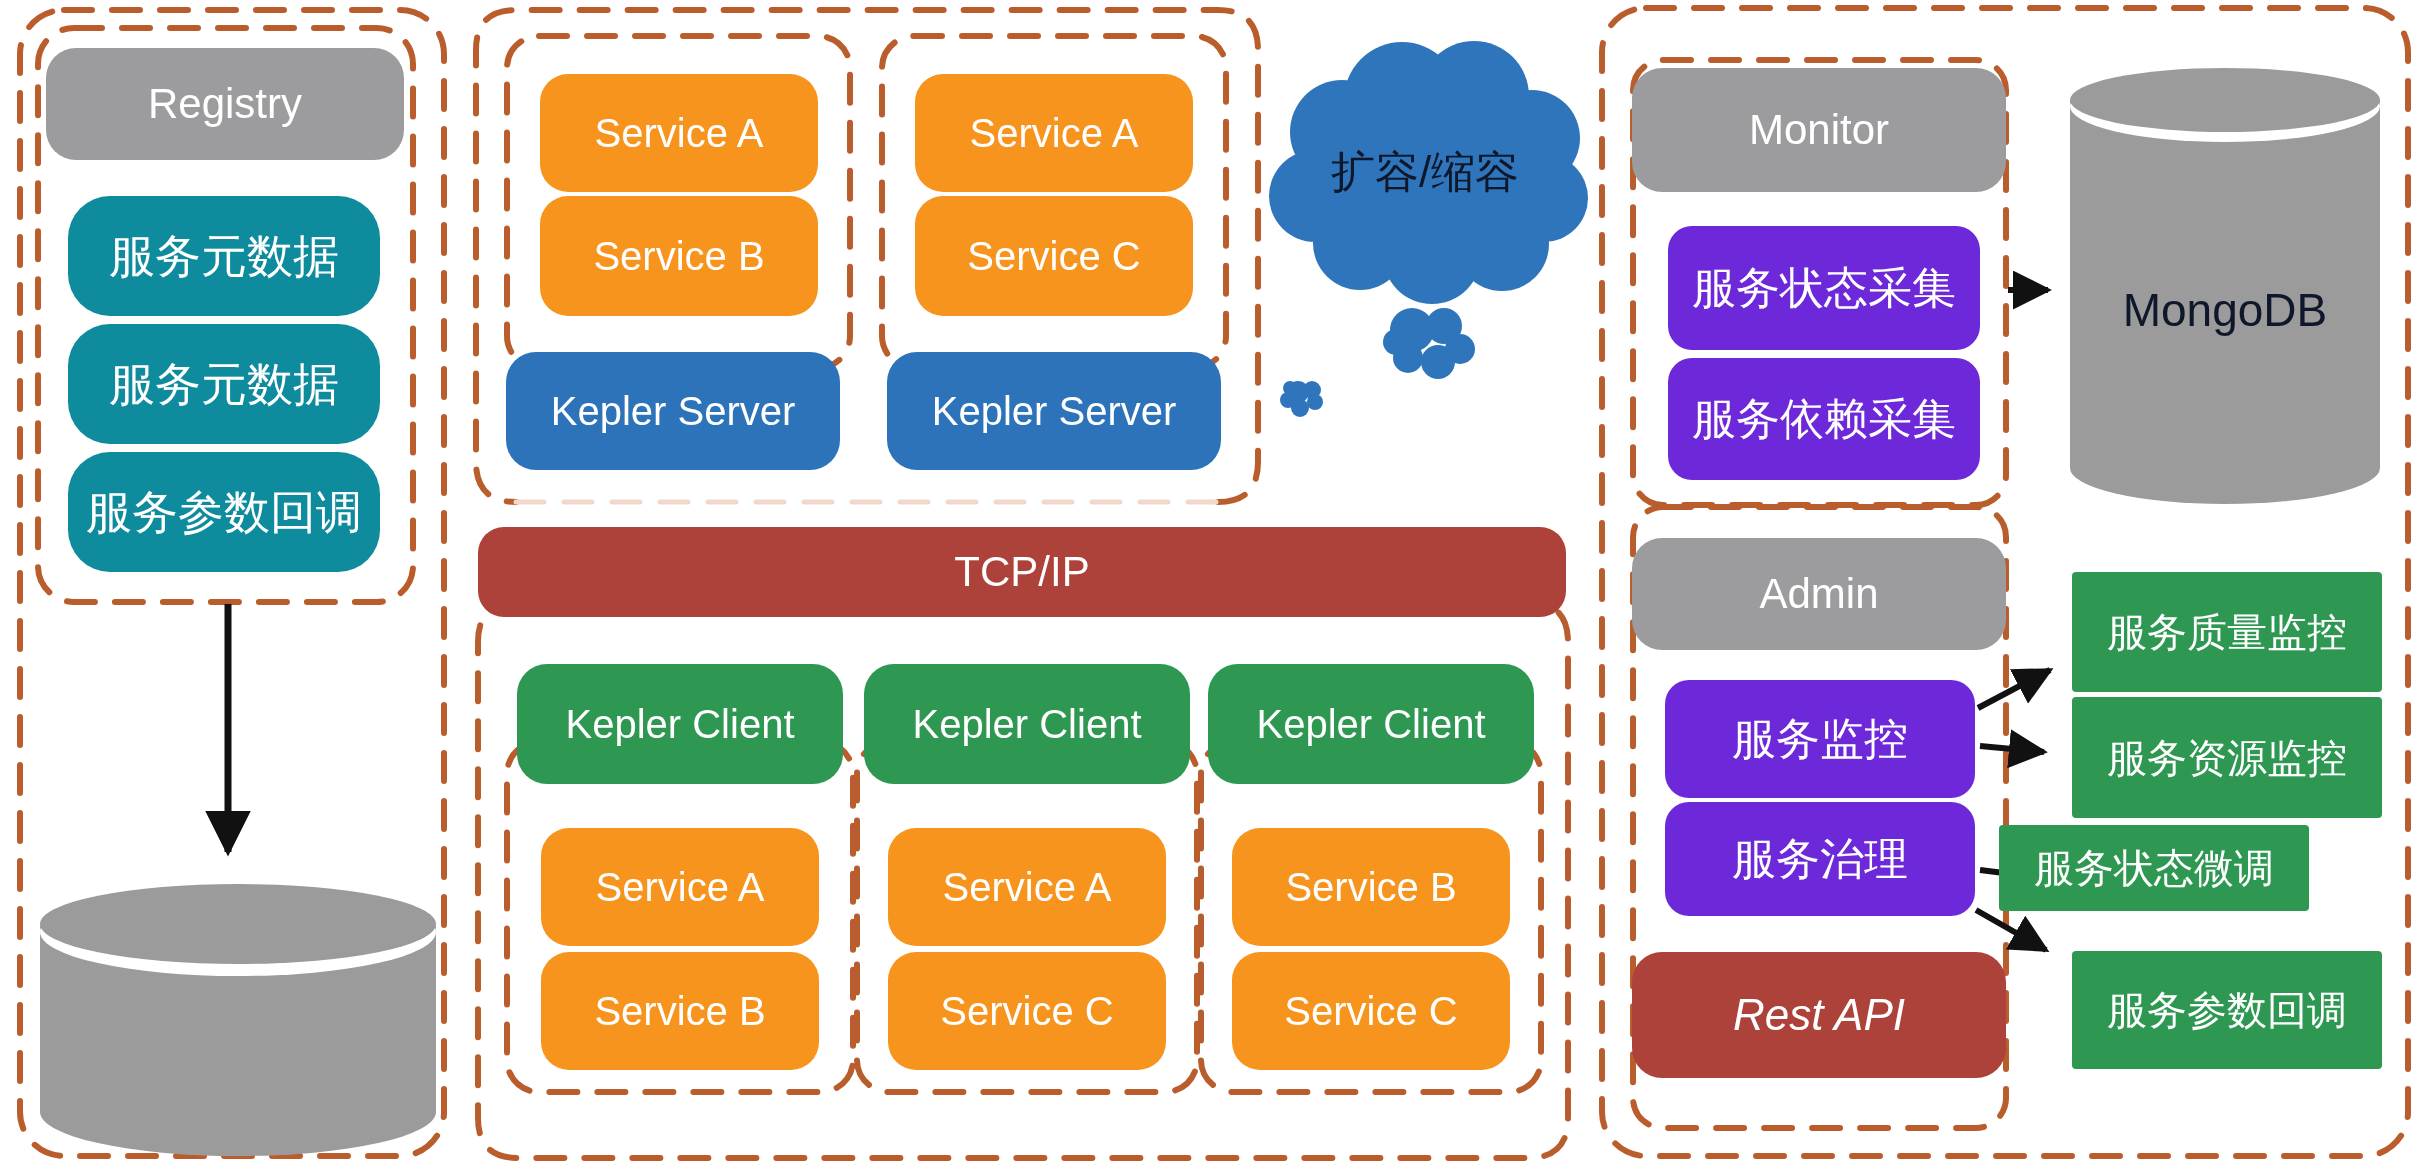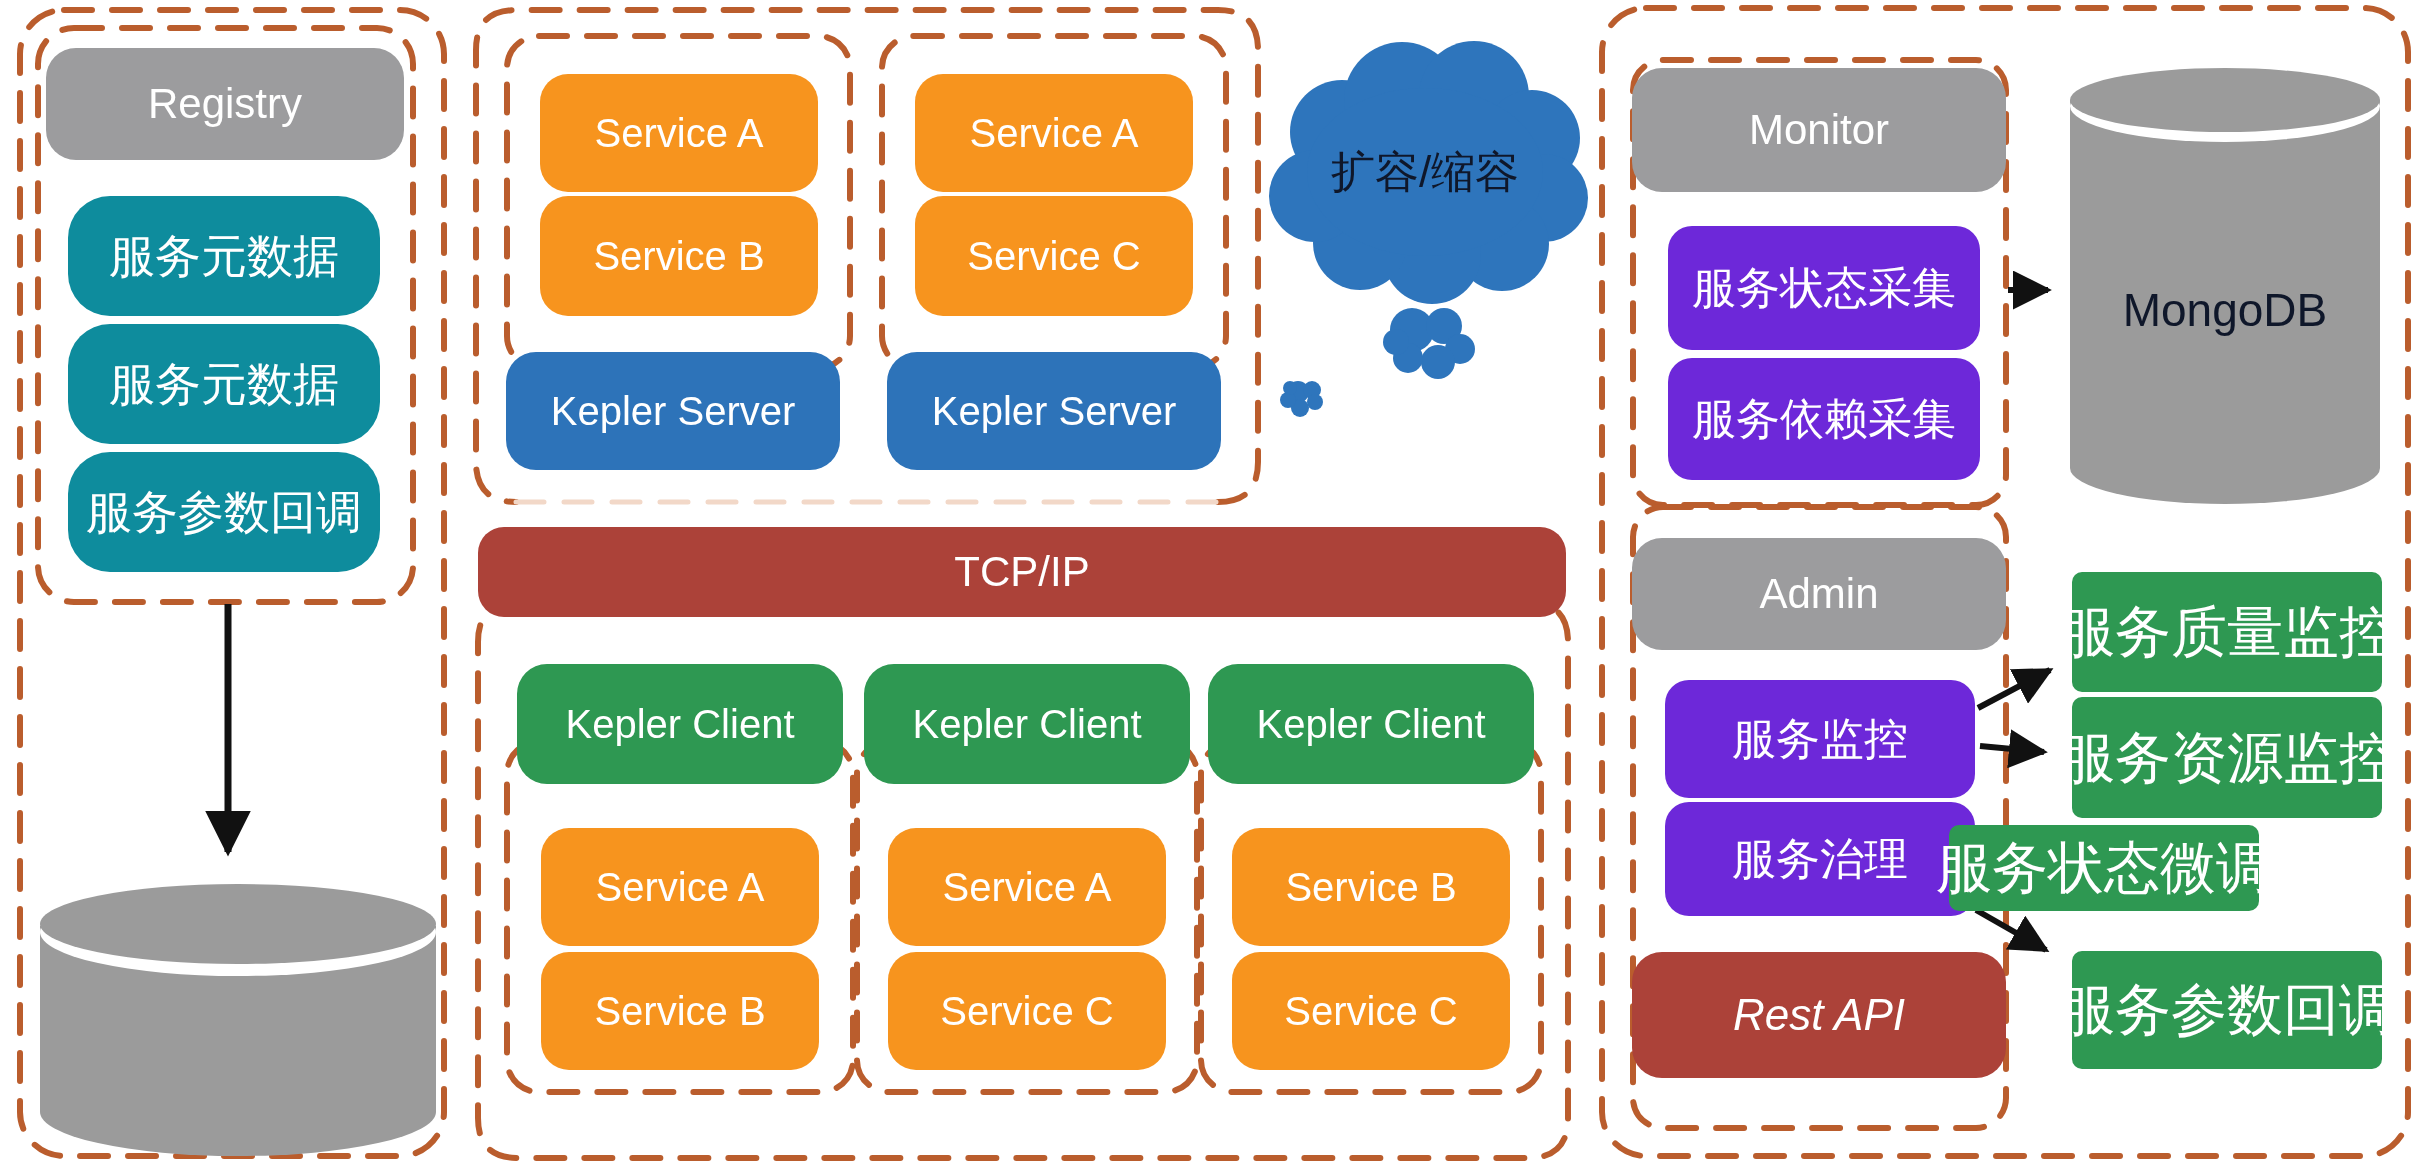--- a/index.html
+++ b/index.html
@@ -11,21 +11,21 @@
   .box{
     position:absolute;display:flex;align-items:center;justify-content:center;
     color:#ffffff;box-sizing:border-box;z-index:2;text-align:center;line-height:1.1;
     white-space:nowrap;
   }
   .orange{background:#F7941E;border-radius:28px;font-size:40px;}
   .teal{background:#0E8C9D;border-radius:42px;font-size:46px;}
   .teal-r{background:#6d28d9;border-radius:24px;font-size:44px;}
   .blue{background:#2D73B9;border-radius:30px;font-size:40px;}
   .greenbox{background:#2E9852;border-radius:30px;font-size:40px;}
-  .green-r{background:#2E9852;border-radius:10px;font-size:56px;}
+  .green-r{background:#2E9852;border-radius:4px;font-size:40px;}
   .gray{background:#9C9C9E;border-radius:30px;font-size:42px;}
   .red{background:#AC4239;border-radius:30px;font-size:44px;}
   .float-label{
     position:absolute;color:#0f172a;text-align:left;z-index:3;
     display:flex;align-items:center;justify-content:center;white-space:nowrap;line-height:1.1;
   }
 </style>
 </head>
 <body>
 
@@ -147,16 +147,16 @@
   <div class="box teal-r" style="left:1668px;top:358px;width:312px;height:122px;">服务依赖采集</div>
   <div class="float-label" style="left:2070px;top:282px;width:310px;height:56px;font-size:46px;">MongoDB</div>
 
   <div class="box gray" style="left:1632px;top:538px;width:374px;height:112px;">Admin</div>
   <div class="box teal-r" style="left:1665px;top:680px;width:310px;height:118px;">服务监控</div>
   <div class="box teal-r" style="left:1665px;top:802px;width:310px;height:114px;">服务治理</div>
   <div class="box red" style="left:1632px;top:952px;width:374px;height:126px;font-style:italic;">Rest API</div>
 
   <div class="box green-r" style="left:2072px;top:572px;width:310px;height:120px;">服务质量监控</div>
   <div class="box green-r" style="left:2072px;top:697px;width:310px;height:121px;">服务资源监控</div>
-  <div class="box green-r" style="left:1949px;top:825px;width:310px;height:86px;">服务状态微调</div>
+  <div class="box green-r" style="left:1999px;top:825px;width:310px;height:86px;">服务状态微调</div>
   <div class="box green-r" style="left:2072px;top:951px;width:310px;height:118px;">服务参数回调</div>
 
 </div>
 
 </body></html>

